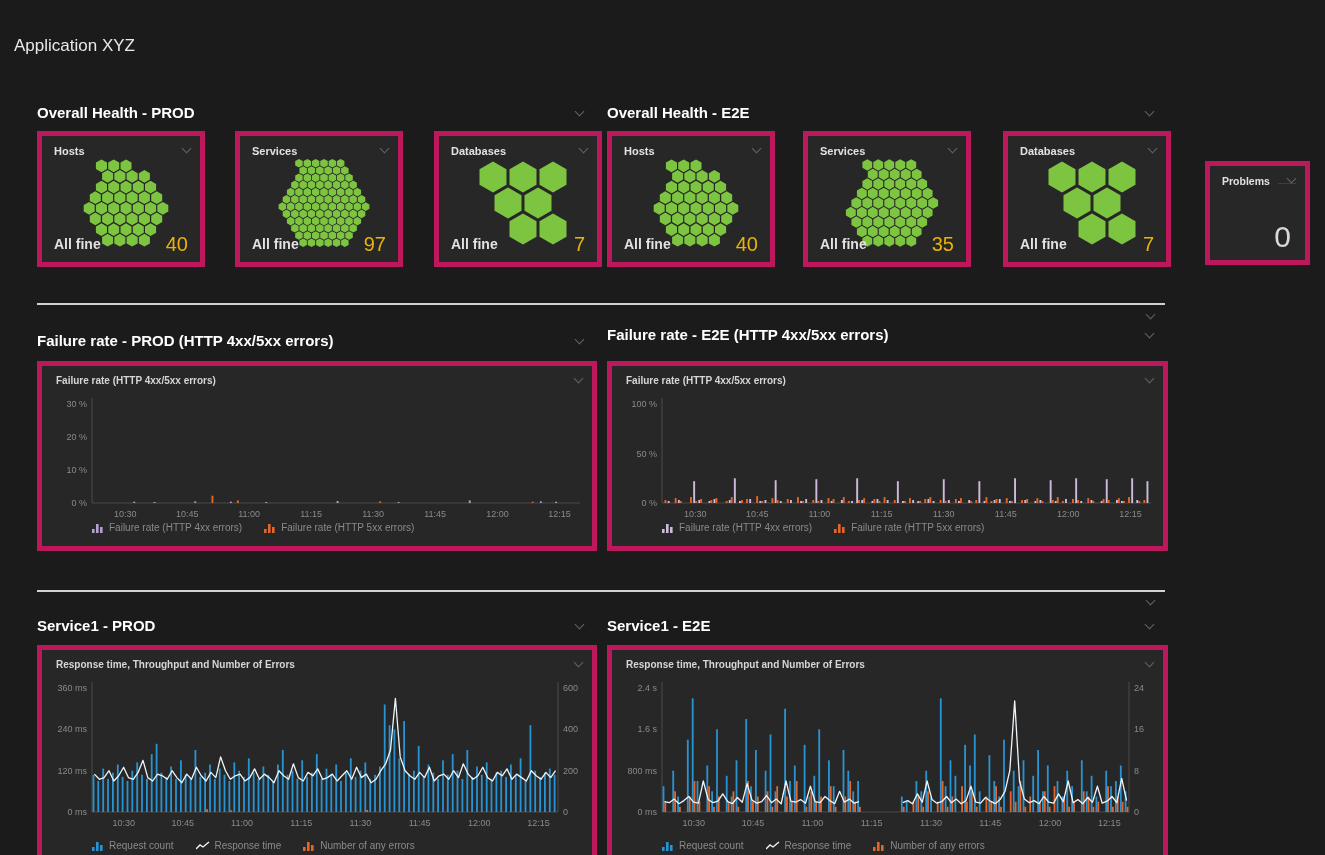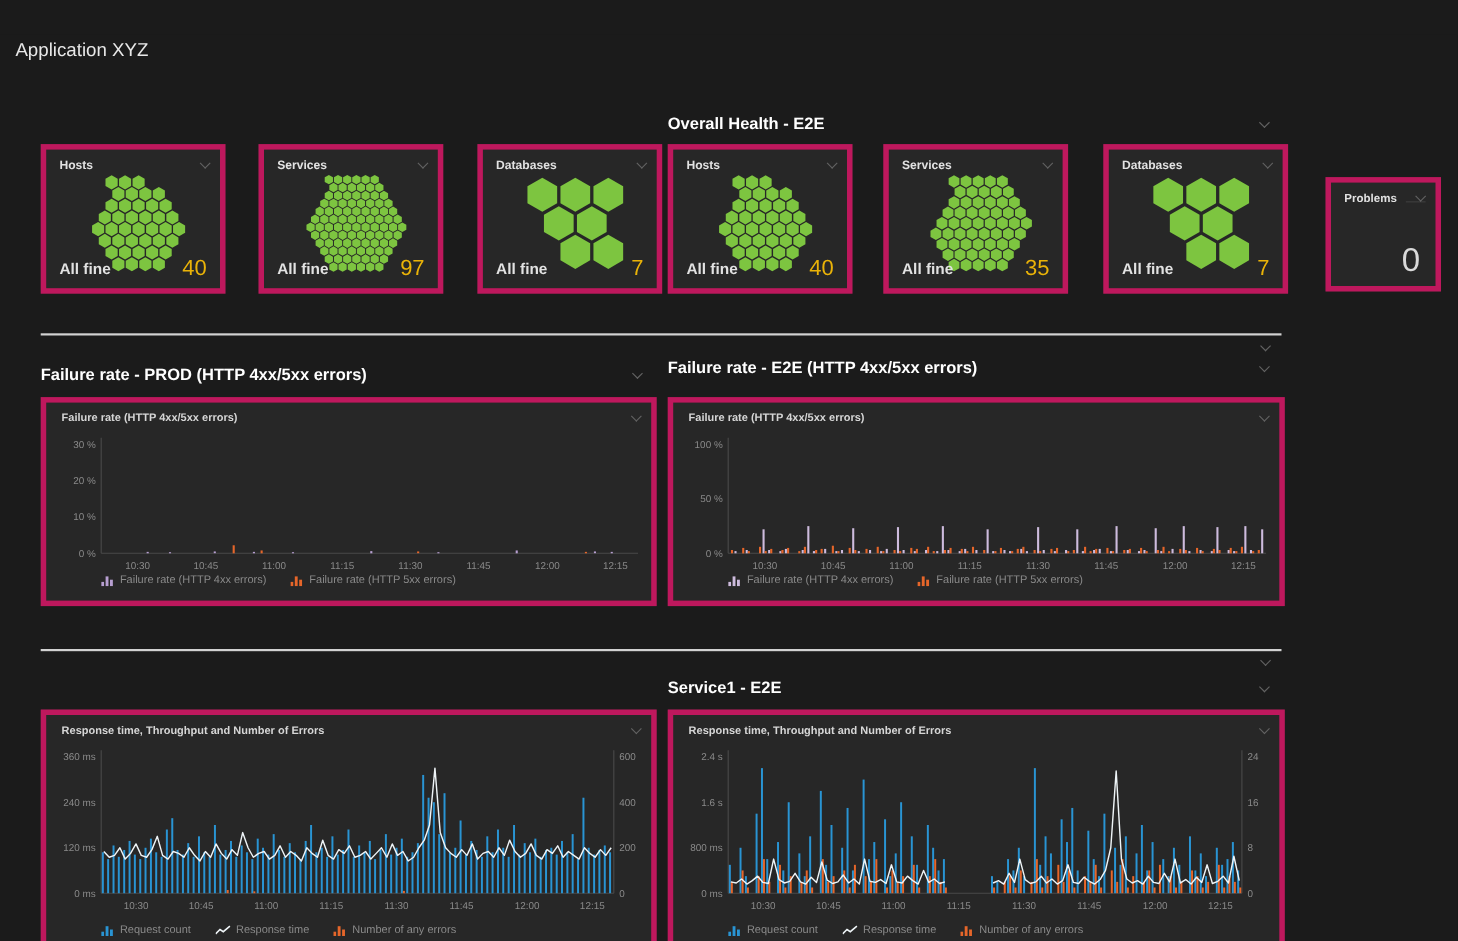--- a/index.html
+++ b/index.html
@@ -29,20 +29,24 @@
   .legend{position:absolute;left:50px;display:flex;gap:22px;align-items:flex-end;}
   .legend-item{display:flex;gap:5px;align-items:center;font-size:10px;color:#8a8a8a;cursor:pointer;}
   .bottom-partial{position:absolute;left:608px;top:851px;width:717px;height:2px;background:#e8edf1;}
 </style>
 </head>
 <body>
 
 <div class="page">
   <div class="app-title">Application XYZ</div>
 
+  <div class="section-header" style="left:37px;top:73px;width:548px">
+    <span>Overall Health - PROD</span>
+    <span class="chev"></span>
+  </div>
   <div class="section-header" style="left:607px;top:73px;width:548px">
     <span>Overall Health - E2E</span>
     <span class="chev"></span>
   </div>
 
   <div class="tile hex-tile" style="left:37px">
     <div class="tile-head">Hosts</div>
     <span class="chev tile-chev"></span>
     <svg class="hexsvg" width="140" height="90">
         <polygon points="70.0,43.9 75.5,47.1 75.5,53.5 70.0,56.7 64.5,53.5 64.5,47.1" fill="#7dc540"></polygon>
@@ -567,20 +571,24 @@
             <rect x="8" y="4" width="2.6" height="6" fill="#e6662a"></rect>
           </svg>
           <span>Failure rate (HTTP 5xx errors)</span>
         </span>
       </div>
   </div>
 
   <div class="divider" style="left:37px;top:559px;width:1128px"></div>
   <span class="chev divider-chev" style="left:1146px;top:566px"></span>
 
+  <div class="section-header" style="left:37px;top:586px;width:548px">
+    <span>Service1 - PROD</span>
+    <span class="chev"></span>
+  </div>
   <div class="section-header" style="left:607px;top:586px;width:548px">
     <span>Service1 - E2E</span>
     <span class="chev"></span>
   </div>
 
   <div class="tile chart-tile" style="left:37px;top:614px;width:560px;height:222px">
     <div class="chart-title">Response time, Throughput and Number of Errors</div>
     <span class="chev tile-chev"></span>
     <svg class="chart-svg" width="558" height="220">
         <line x1="50" y1="32" x2="50" y2="162" stroke="#4a4a4a" stroke-width="1"></line>

